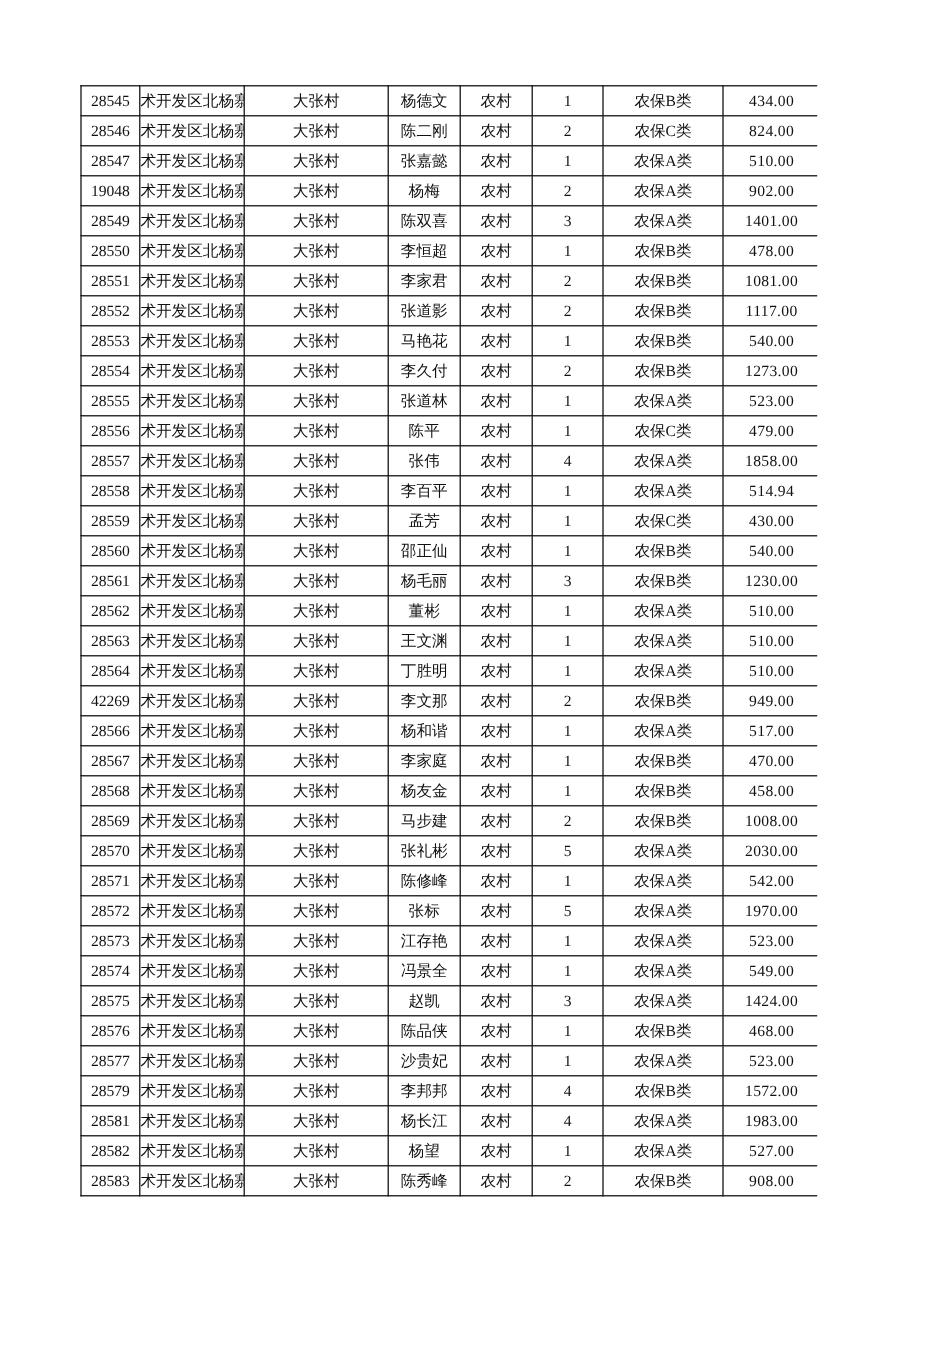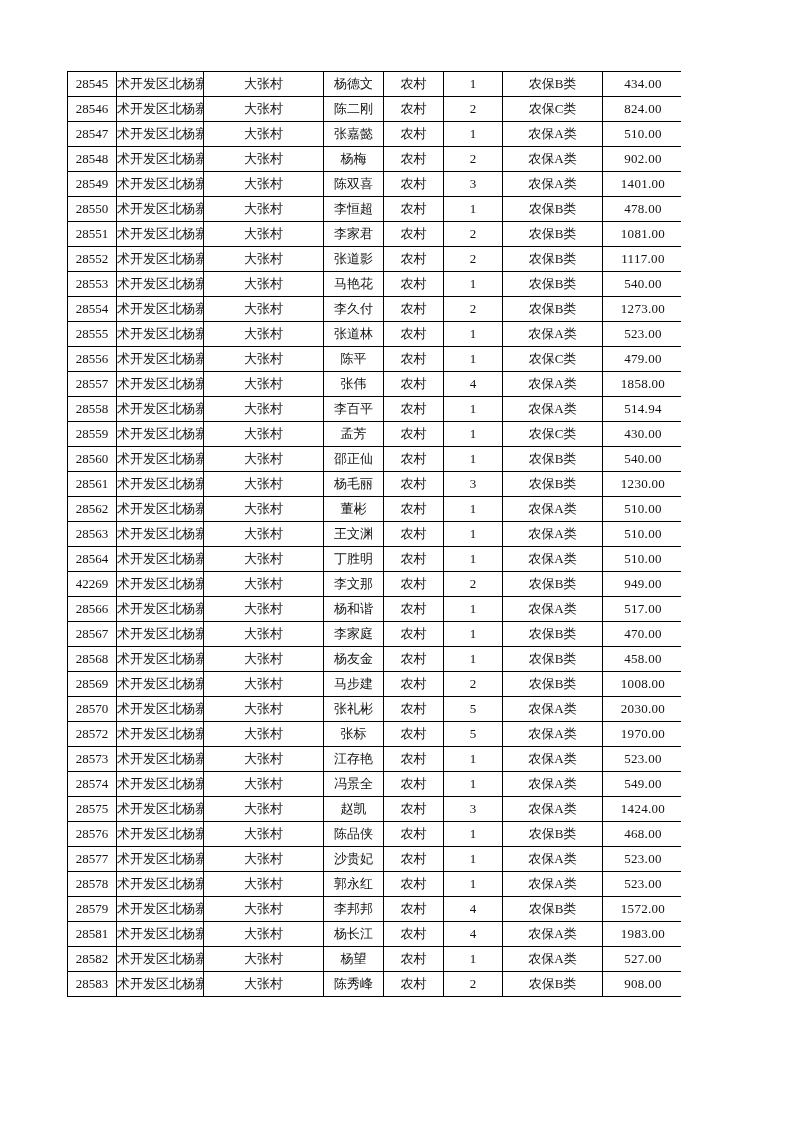--- a/index.html
+++ b/index.html
@@ -87,21 +87,21 @@
           <td class="col-id">28547</td>
           <td class="col-district">术开发区北杨寨</td>
           <td class="col-village">大张村</td>
           <td class="col-name">张嘉懿</td>
           <td class="col-residence_type">农村</td>
           <td class="col-person_count">1</td>
           <td class="col-insurance_category">农保A类</td>
           <td class="col-amount">510.00</td>
         </tr>
         <tr>
-          <td class="col-id">28548</td>
+          <td class="col-id">19048</td>
           <td class="col-district">术开发区北杨寨</td>
           <td class="col-village">大张村</td>
           <td class="col-name">杨梅</td>
           <td class="col-residence_type">农村</td>
           <td class="col-person_count">2</td>
           <td class="col-insurance_category">农保A类</td>
           <td class="col-amount">902.00</td>
         </tr>
         <tr>
           <td class="col-id">28549</td>
@@ -317,20 +317,30 @@
           <td class="col-id">28570</td>
           <td class="col-district">术开发区北杨寨</td>
           <td class="col-village">大张村</td>
           <td class="col-name">张礼彬</td>
           <td class="col-residence_type">农村</td>
           <td class="col-person_count">5</td>
           <td class="col-insurance_category">农保A类</td>
           <td class="col-amount">2030.00</td>
         </tr>
         <tr>
+          <td class="col-id">28571</td>
+          <td class="col-district">术开发区北杨寨</td>
+          <td class="col-village">大张村</td>
+          <td class="col-name">陈修峰</td>
+          <td class="col-residence_type">农村</td>
+          <td class="col-person_count">1</td>
+          <td class="col-insurance_category">农保A类</td>
+          <td class="col-amount">542.00</td>
+        </tr>
+        <tr>
           <td class="col-id">28572</td>
           <td class="col-district">术开发区北杨寨</td>
           <td class="col-village">大张村</td>
           <td class="col-name">张标</td>
           <td class="col-residence_type">农村</td>
           <td class="col-person_count">5</td>
           <td class="col-insurance_category">农保A类</td>
           <td class="col-amount">1970.00</td>
         </tr>
         <tr>
@@ -371,30 +381,20 @@
           <td class="col-residence_type">农村</td>
           <td class="col-person_count">1</td>
           <td class="col-insurance_category">农保B类</td>
           <td class="col-amount">468.00</td>
         </tr>
         <tr>
           <td class="col-id">28577</td>
           <td class="col-district">术开发区北杨寨</td>
           <td class="col-village">大张村</td>
           <td class="col-name">沙贵妃</td>
-          <td class="col-residence_type">农村</td>
-          <td class="col-person_count">1</td>
-          <td class="col-insurance_category">农保A类</td>
-          <td class="col-amount">523.00</td>
-        </tr>
-        <tr>
-          <td class="col-id">28578</td>
-          <td class="col-district">术开发区北杨寨</td>
-          <td class="col-village">大张村</td>
-          <td class="col-name">郭永红</td>
           <td class="col-residence_type">农村</td>
           <td class="col-person_count">1</td>
           <td class="col-insurance_category">农保A类</td>
           <td class="col-amount">523.00</td>
         </tr>
         <tr>
           <td class="col-id">28579</td>
           <td class="col-district">术开发区北杨寨</td>
           <td class="col-village">大张村</td>
           <td class="col-name">李邦邦</td>

